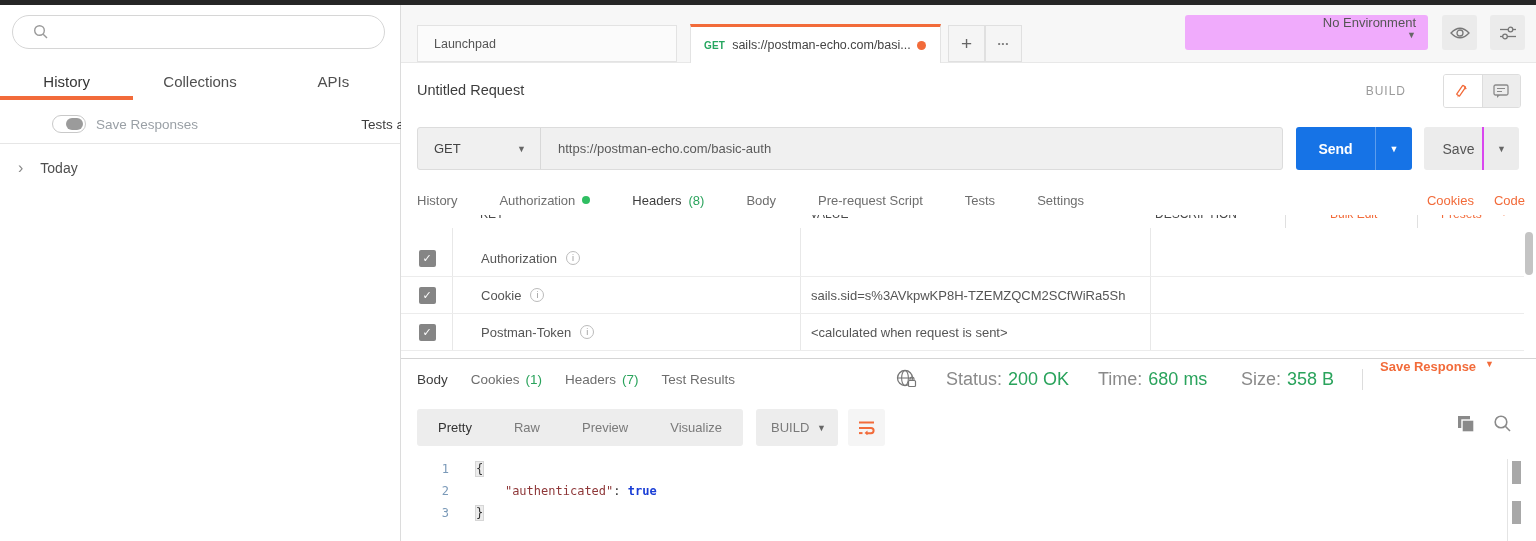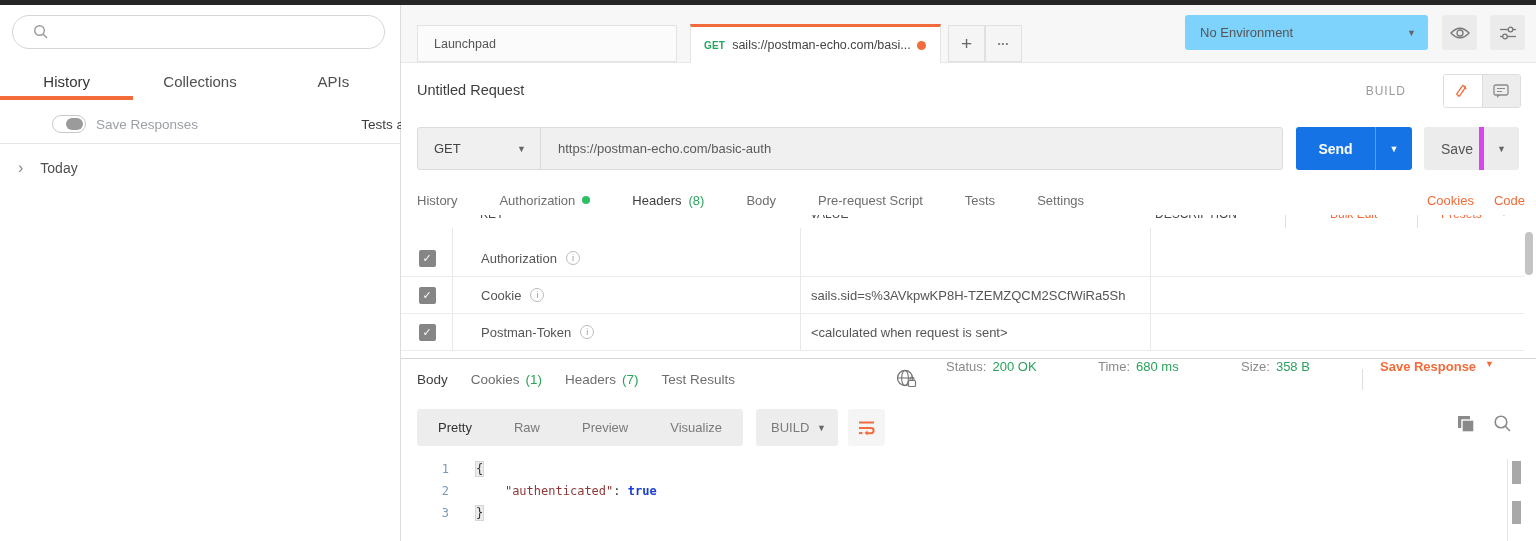--- a/index.html
+++ b/index.html
@@ -51,22 +51,22 @@
     border-top:3px solid #f26b3a; display:flex; align-items:center; padding-left:13px; z-index:2; }
   .tab-method { font-size:10px; font-weight:bold; color:#26a65f; margin-right:7px; letter-spacing:.2px; }
   .tab-title { font-size:12.5px; color:#444; white-space:nowrap; overflow:hidden; max-width:185px; }
   .tab-dot { width:9px; height:9px; border-radius:50%; background:#f26b3a; margin-left:6px; flex:none; }
   .tab-btn { position:absolute; bottom:0; width:37px; height:37px; background:#f5f5f5;
     border:1px solid #e0e0e0; display:flex; align-items:center; justify-content:center;
     color:#666; }
   .tab-btn.plus { left:547px; font-size:19px; font-weight:300; }
   .tab-btn.more { left:584px; font-size:8px; letter-spacing:1px; color:#777; }
   .env-select { position:absolute; left:784px; top:10px; width:243px; height:35px;
-    background:#7dd3fc; border-radius:3px; display:flex; align-items:center;
-    font-size:13px; color:#555; padding:0 12px 0 15px; }
+    background:#f0abfc; border-radius:3px; display:flex; align-items:flex-end;
+    font-size:13px; color:#555; padding:0 12px 0 15px;flex-direction:column; }
   .env-select .caret { margin-left:auto; }
   .caret { font-size:10px; color:#666; }
   .icon-btn { position:absolute; top:10px; width:35px; height:35px; background:#ebebeb;
     border-radius:3px; display:flex; align-items:center; justify-content:center; }
   .icon-btn.eye { left:1041px; }
   .icon-btn.sliders { left:1089px; }
 
   
   .title-row { position:absolute; left:0; top:58px; width:1135px; height:55px; background:#fff; }
   .req-title { position:absolute; left:16px; top:19px; font-size:14.5px; color:#3d3d3d; }
@@ -88,21 +88,21 @@
   .url-text { font-size:13px; color:#5a5a5a; padding-left:17px; white-space:nowrap; }
   .send-btn { position:absolute; left:895px; top:9px; width:116px; height:43px;
     background:#1673e6; border-radius:3px; display:flex; color:#fff; }
   .send-main { width:80px; display:flex; align-items:center; justify-content:center;
     font-size:14px; font-weight:bold; border-right:1px solid rgba(255,255,255,.3); }
   .send-caret { flex:1; display:flex; align-items:center; justify-content:center; }
   .send-caret .caret { color:#fff; }
   .save-btn { position:absolute; left:1023px; top:9px; width:95px; height:43px;
     background:#ececec; border-radius:3px; display:flex; }
   .save-main { width:60px; display:flex; align-items:center; justify-content:center;
-    font-size:14px; color:#555; border-right:5px solid #d946ef;padding-left:11px; }
+    font-size:14px; color:#555; border-right:2px solid #d946ef;padding-left:11px; }
   .save-caret { flex:1; display:flex; align-items:center; justify-content:center; }
 
   
   .req-tabs { position:absolute; left:0; top:180px; width:1135px; height:43px; }
   .req-tabs-inner { position:absolute; left:16px; top:0; height:30px; display:flex;
     align-items:center; gap:42px; font-size:13px; color:#6e6e6e; }
   .req-tab { position:relative; display:flex; align-items:center; gap:7px; white-space:nowrap; }
   .req-tab.active { color:#3d3d3d; }
   .req-tab.active .count { color:#2aa35c; }
   .req-tab.active::after { content:''; position:absolute; left:-13px; right:-13px;
@@ -140,22 +140,22 @@
   .resp-tabs { position:absolute; left:0; top:353px; width:1135px; height:42px;
     border-top:1px solid #d4d4d4; background:#fff; }
   .resp-tabs-inner { position:absolute; left:16px; top:0; height:40px; display:flex;
     align-items:center; gap:23px; font-size:13.5px; color:#6e6e6e; }
   .resp-tab { position:relative; display:flex; align-items:center; gap:6px; white-space:nowrap; }
   .resp-tab.active { color:#3d3d3d; }
   .resp-tab.active::after { content:''; position:absolute; left:-2px; right:-2px;
     top:34px; height:4px; background:#f26b3a; }
   .count { color:#2aa35c; }
   .globe-wrap { position:absolute; left:495px; top:10px; }
-  .meta { position:absolute; top:0; height:40px; display:flex; 
-    gap:6px; font-size:13px; }
+  .meta { position:absolute; top:0; height:40px; display:flex; align-items:center;
+    gap:6px; font-size:18px; }
   .meta .lbl { color:#8a8a8a; }
   .meta .val { color:#2aa35c; }
   .meta.status { left:545px; } .meta.time { left:697px; } .meta.size { left:840px; }
   .resp-vdiv { position:absolute; left:961px; top:10px; width:1px; height:21px; background:#ddd; }
   .save-response { position:absolute; left:979px; top:0; height:40px; display:flex;
     gap:9px; font-size:13px; font-weight:bold; color:#f26b3a; }
   .save-response .caret { color:#f26b3a; font-size:9px; }
 
   
   .view-toolbar { position:absolute; left:0; top:397px; width:1135px; height:48px; background:#fff; }

